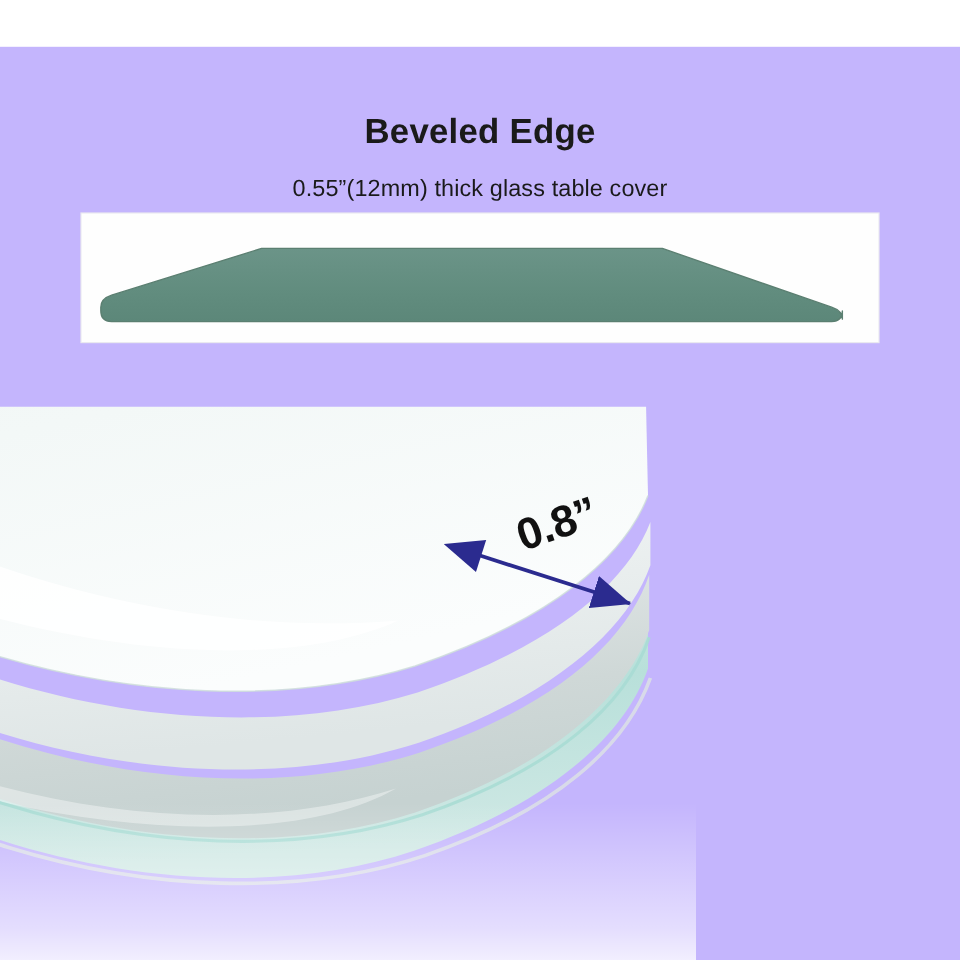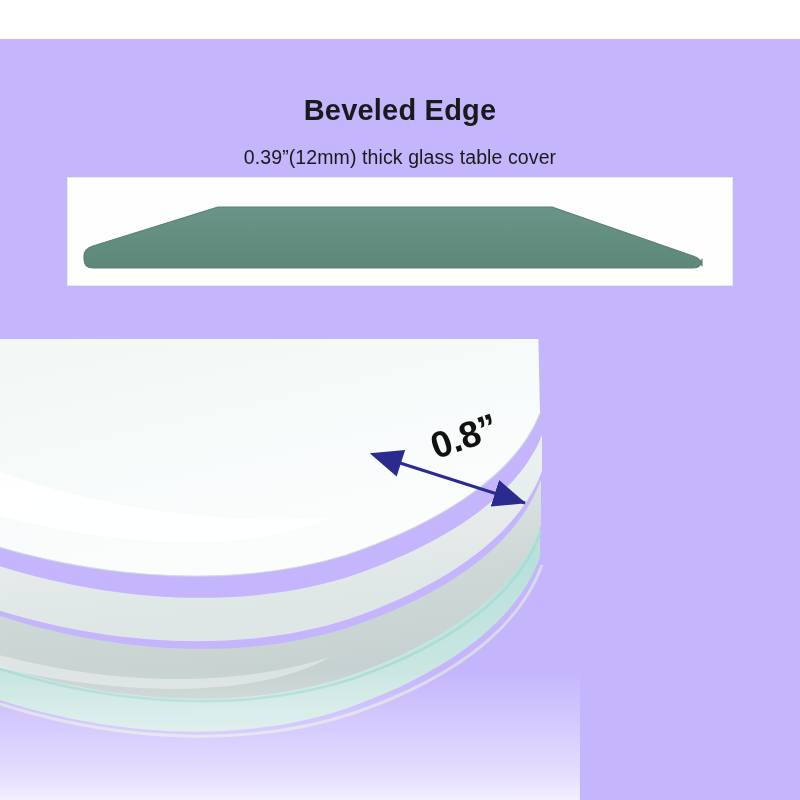--- a/index.html
+++ b/index.html
@@ -94,21 +94,21 @@
     letter-spacing: -0.5px;
   }
 </style>
 </head>
 <body>
 
 <div id="stage">
 
   <div id="title">Beveled Edge</div>
 
-  <div id="subtitle">0.39”(12mm) thick glass table cover</div>
+  <div id="subtitle">0.55”(12mm) thick glass table cover</div>
 
   <div id="crosssection-panel"></div>
 
   <svg id="crosssection-svg" viewBox="0 0 664 107">
     <defs>
       <linearGradient id="profileGrad" x1="0" y1="0" x2="0" y2="1">
         <stop offset="0%" stop-color="#6b9488"></stop>
         <stop offset="55%" stop-color="#628d7f"></stop>
         <stop offset="100%" stop-color="#5c8779"></stop>
       </linearGradient>

